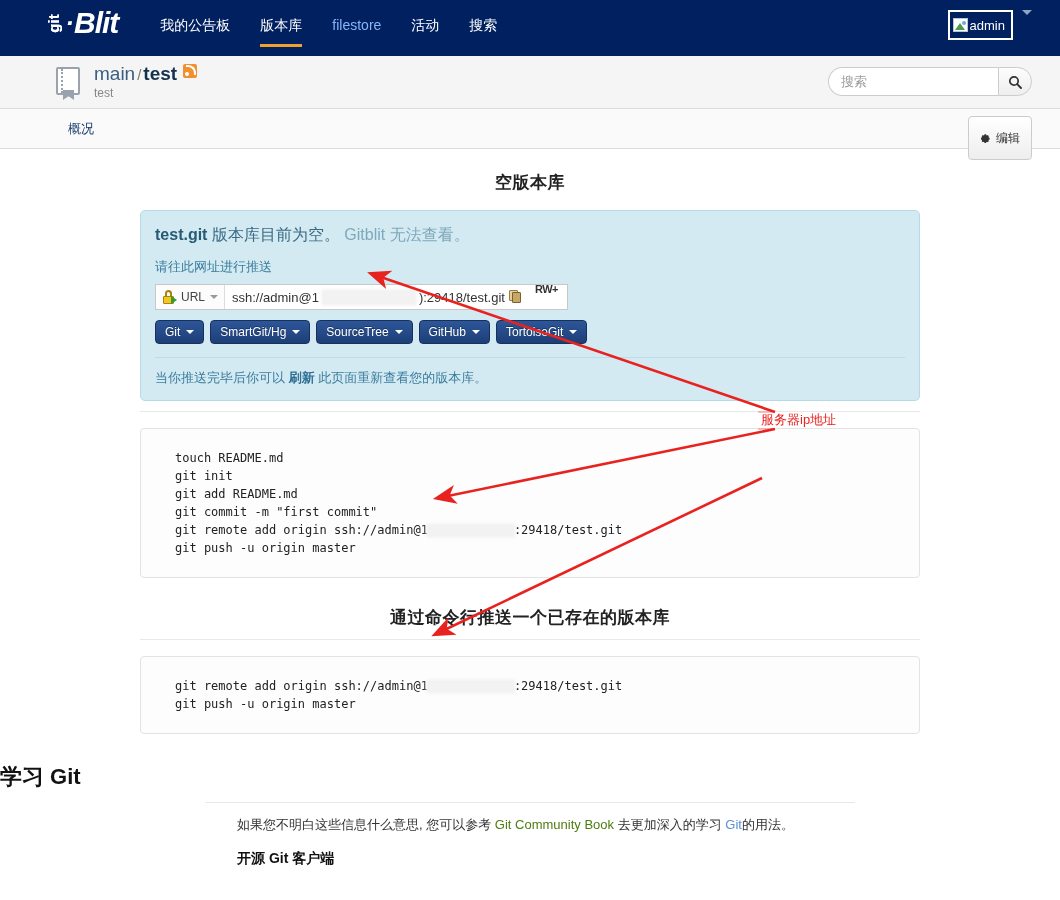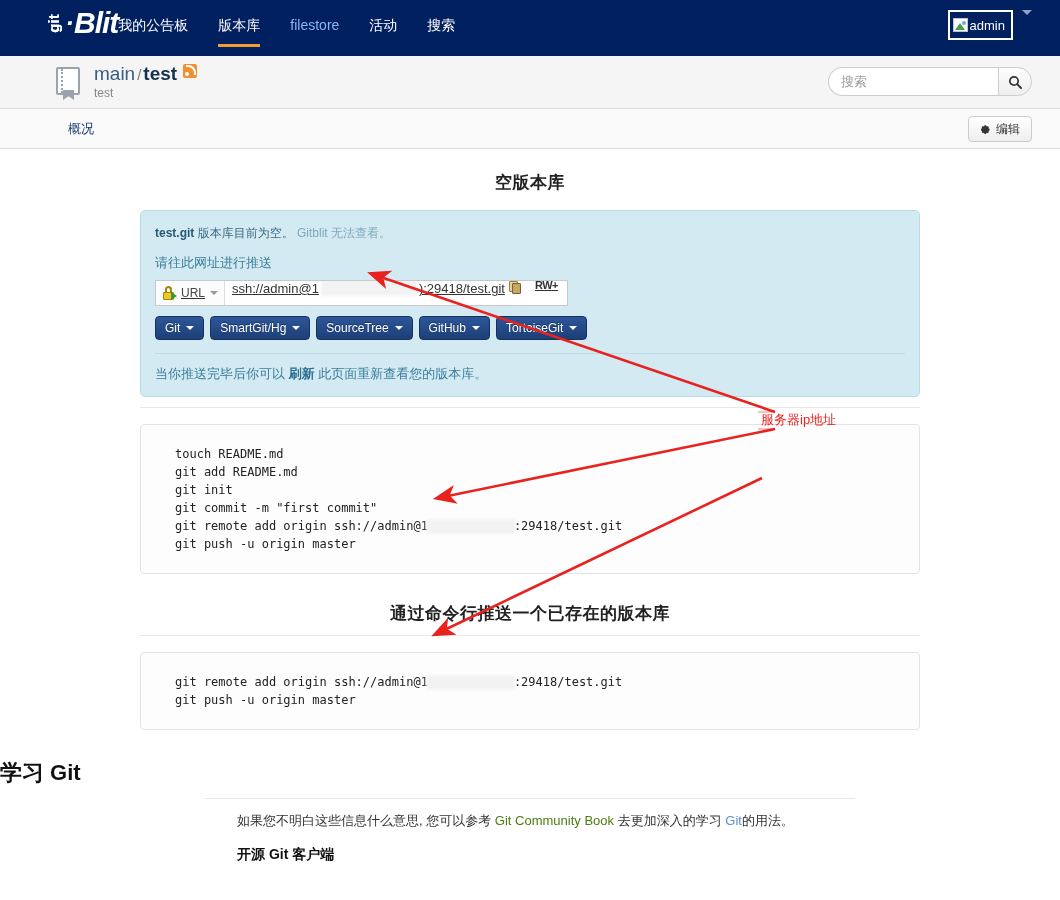--- a/index.html
+++ b/index.html
@@ -23,21 +23,21 @@
     display:flex; align-items:center; line-height:1;
   }
   .logo-git{
     display:inline-block;
     transform:rotate(-90deg);
     font-size:15px; font-style:normal; font-weight:bold;
     letter-spacing:0px; margin-right:1px;
     text-shadow:0 0 0 #fff;
   }
   .logo-dot{ font-size:26px; margin:0 1px 0 2px; }
-  .navlinks{ display:flex; align-items:flex-start; margin-top:17px; }
+  .navlinks{ display:flex; align-items:flex-start; margin-left:42px; margin-top:17px; }
   .navlink{
     color:#fff; font-size:14px; text-decoration:none;
     padding:0 0 12px 0; margin-right:30px; position:relative; cursor:pointer;
     white-space:nowrap;
   }
   .navlink.alt{ color:#8ab4f8; }
   .navlink.active::after{
     content:""; position:absolute; left:0; right:0; bottom:0;
     height:3px; background:#f0a030;
   }
@@ -128,46 +128,46 @@
   
   .tabbar{
     height:40px; border-bottom:1px solid #dcdcdc; background:#fafafa;
     display:flex; align-items:center; position:relative;
   }
   .tabitem{
     margin-left:68px; font-size:13px; color:#1c3f6e; cursor:pointer;
   }
   .editbtn{
     position:absolute; right:28px; top:7px;
-    height:26px; padding:0 11px; border:1px solid #ccc; border-radius:4px;
+    height:44px; padding:0 11px; border:1px solid #ccc; border-radius:4px;
     background:linear-gradient(#fff,#eee); font-size:12px; color:#333;
     display:flex; align-items:center; cursor:pointer;
   }
   .gear{ margin-right:5px; display:flex; }
 
   
   .content{ position:relative; }
   .sect-title{
     text-align:center; font-size:17px; color:#222; font-weight:bold;
     margin:22px 0 0 0; letter-spacing:.5px;
   }
   .hr{ border:0; border-top:1px solid #e8e8e8; margin:10px 140px 0 140px; }
 
   .infopanel{
     margin:16px 140px 0 140px; background:#d4eaf2; border:1px solid #b6dbe8;
     border-radius:5px; padding:14px 14px 13px 14px;
   }
-  .ip-line1{ font-size:12px; color:#3a6b85; margin-bottom:12px; }
+  .ip-line1{ font-size:16px; color:#3a6b85; margin-bottom:12px; }
   .ip-line1 b{ color:#275a75; }
   .ip-line1 .muted{ color:#7fa8bb; }
   .ip-line2{ font-size:13px; color:#3a7d9c; margin-bottom:8px; }
 
   .urlbar{
     display:inline-flex; align-items:stretch; background:#fff;
-    border:1px solid #c8c8c8; border-radius:0; height:26px; overflow:hidden;text-decoration:underline;
+    border:1px solid #c8c8c8; border-radius:0; height:26px; overflow:hidden;
   }
   .url-left{
     display:flex; align-items:center; padding:0 6px 0 7px; gap:5px;
     background:#fcfcfc; font-size:12px; color:#444;
   }
   .lock{ width:13px;height:14px; position:relative; flex:none; }
   .lock .body{
     position:absolute; bottom:0; left:0; width:11px; height:8px;
     background:#f3c623; border:1px solid #a8840d; border-radius:1px;
   }
@@ -178,21 +178,21 @@
   .lock .arrow{
     position:absolute; right:-1px; bottom:0px; width:0;height:0;
     border-top:4px solid transparent; border-bottom:4px solid transparent;
     border-left:6px solid #2f9e2f;
   }
   .caret-d{
     width:0;height:0;border-left:4px solid transparent;
     border-right:4px solid transparent;border-top:4px solid #999;
   }
   .url-field{
-    display:flex; gap:4px;
+    display:flex; align-items:center; gap:4px;
     border-left:1px solid #ddd; padding:0 5px 0 7px;
     font-size:13px; color:#333; white-space:nowrap; position:relative;
   }
   .redact{
     display:inline-block; height:13px; background:#f2f2f2;
     border-radius:1px; vertical-align:-2px;
     box-shadow:0 0 3px 2px #f4f4f4;
   }
   .copyicon{ width:13px;height:14px; position:relative; flex:none; }
   .copyicon .back{
@@ -370,22 +370,22 @@
     <div class="ip-line3">
       <span>当你推送完毕后你可以</span>
       <a>刷新</a>
       <span>此页面重新查看您的版本库。</span>
     </div>
   </div>
 
   <hr class="hr">
   <div class="codeblock">
     <div>touch README.md</div>
+    <div>git init</div>
     <div>git add README.md</div>
-    <div>git init</div>
     <div>git commit -m "first commit"</div>
     <div>git remote add origin ssh://admin@1<span class="redact" style="width:86px;height:11px;"></span>:29418/test.git</div>
     <div>git push -u origin master</div>
   </div>
 
   <div class="sect-title" style="margin-top:28px">通过命令行推送一个已存在的版本库</div>
   <hr class="hr">
   <div class="codeblock">
     <div>git remote add origin ssh://admin@1<span class="redact" style="width:86px;height:11px;"></span>:29418/test.git</div>
     <div>git push -u origin master</div>

